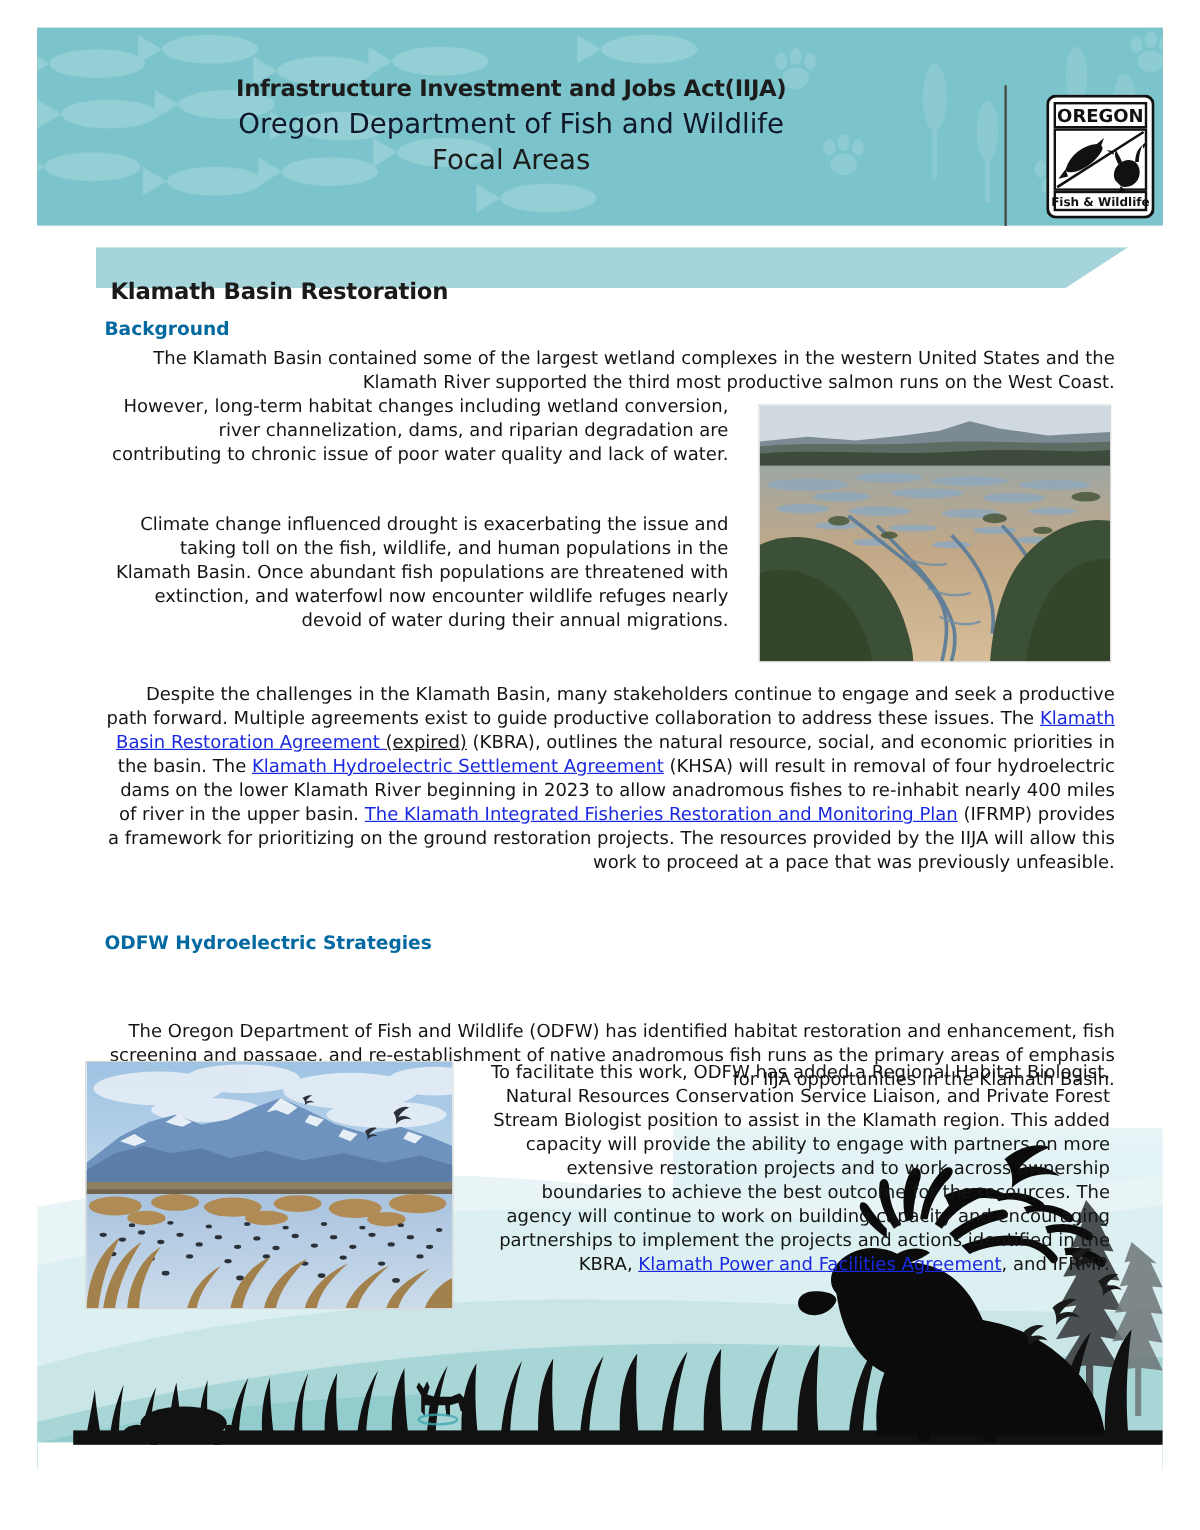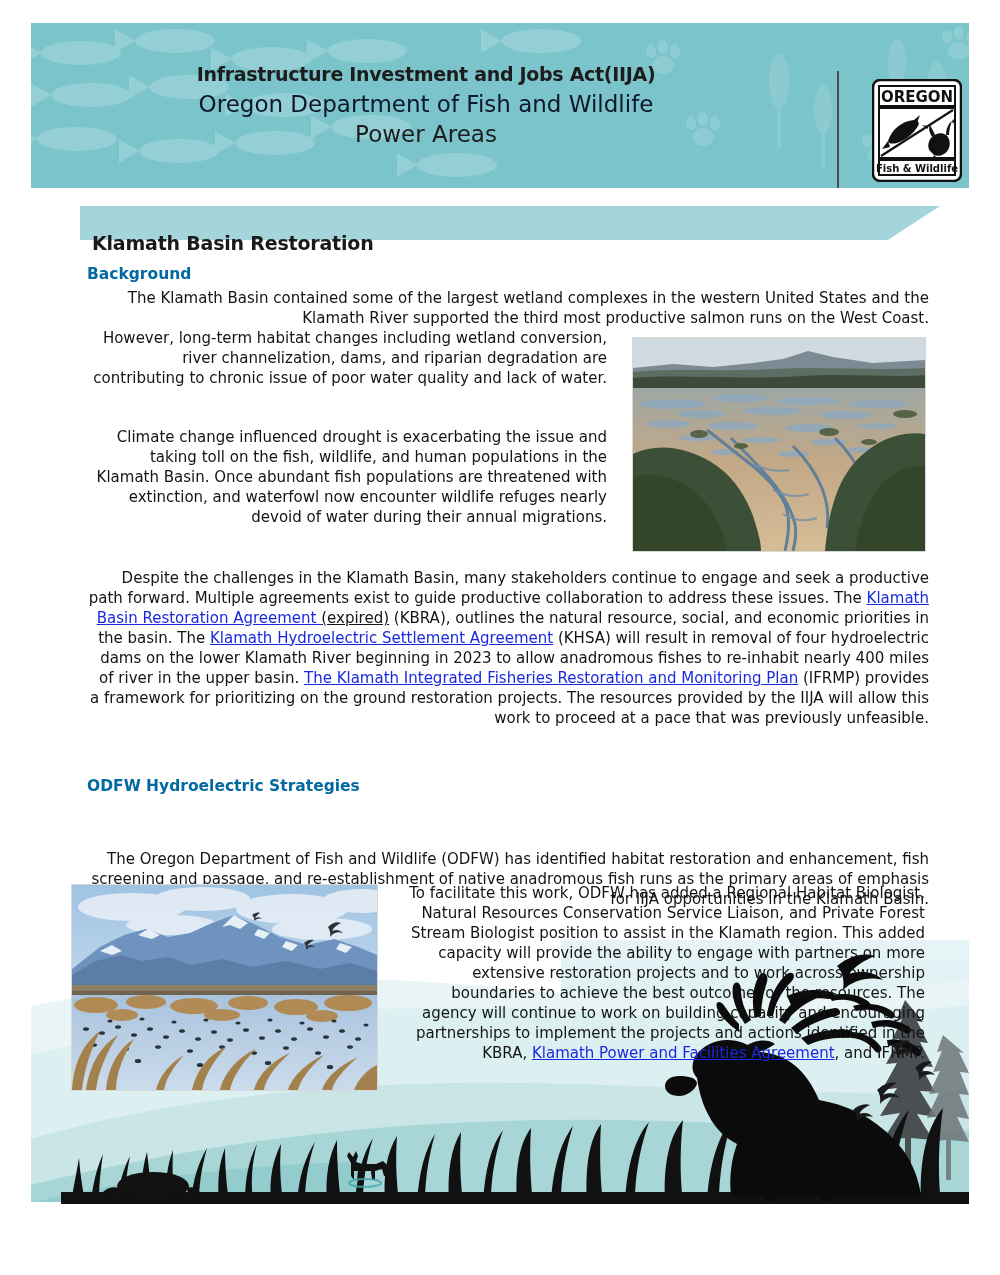--- a/index.html
+++ b/index.html
@@ -355,21 +355,21 @@
             <ellipse cx="12" cy="-4" rx="5" ry="7"></ellipse>
           <ellipse cx="24" cy="0" rx="5" ry="7"></ellipse>
             <ellipse cx="12" cy="14" rx="11" ry="9"></ellipse>
         </g>
       </g>
     </svg>
 
     <div id="header-text-wrap">
       <div id="header-title">Infrastructure Investment and Jobs Act(IIJA)</div>
       <div id="header-sub1">Oregon Department of Fish and Wildlife</div>
-      <div id="header-sub2">Power Areas</div>
+      <div id="header-sub2">Focal Areas</div>
     </div>
 
     <div id="header-divider"></div>
 
     <svg id="odfw-logo" viewBox="0 0 90 103">
       <rect x="1" y="1" width="88" height="101" rx="7" fill="#ffffff" stroke="#111111" stroke-width="2.5"></rect>
       <rect x="7" y="7" width="76" height="20" fill="#ffffff" stroke="#111111" stroke-width="2"></rect>
       <text x="45" y="23" text-anchor="middle" font-family="'DejaVu Sans', sans-serif" font-size="15" font-weight="bold" fill="#111111">OREGON</text>
       <rect x="7" y="29" width="76" height="50" fill="#ffffff" stroke="#111111" stroke-width="2"></rect>
       <line x1="9" y1="77" x2="81" y2="31" stroke="#111111" stroke-width="2.2"></line>

